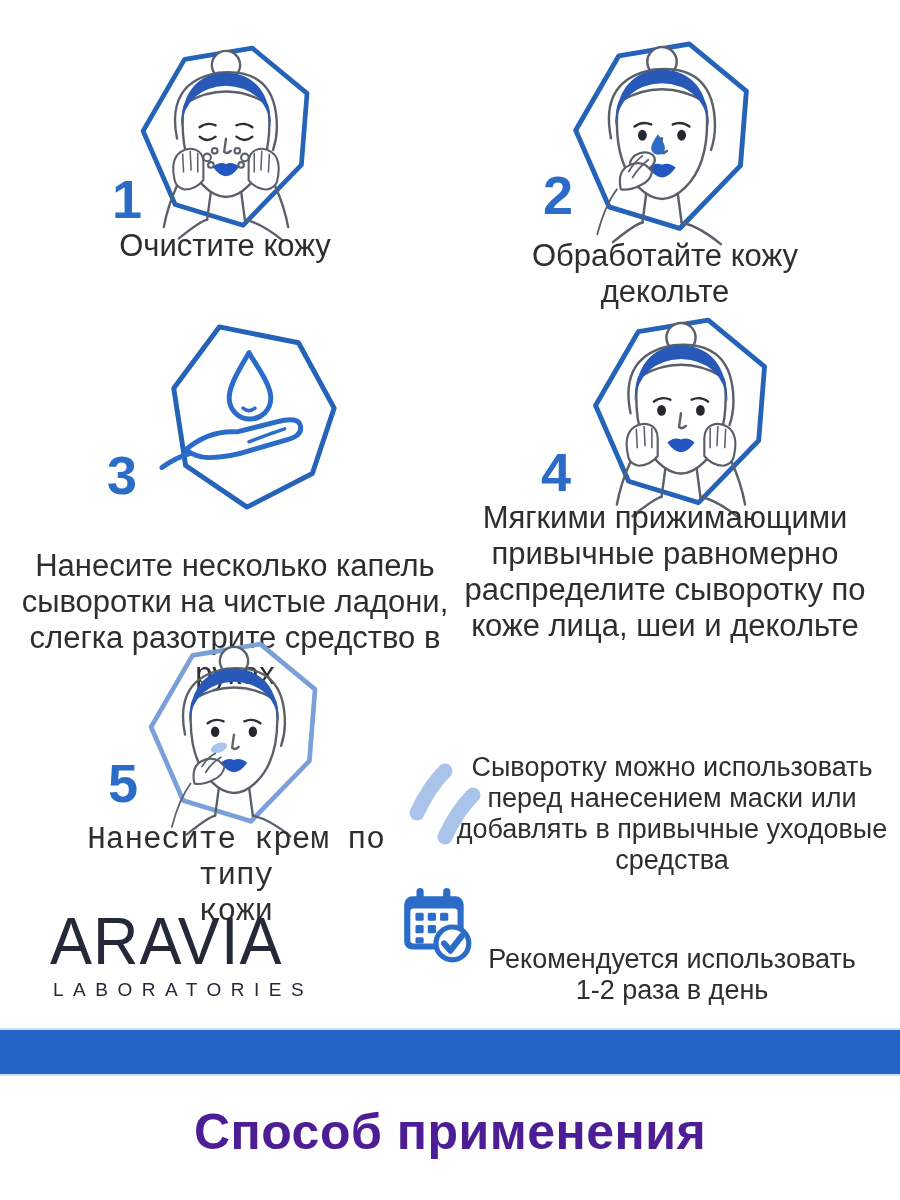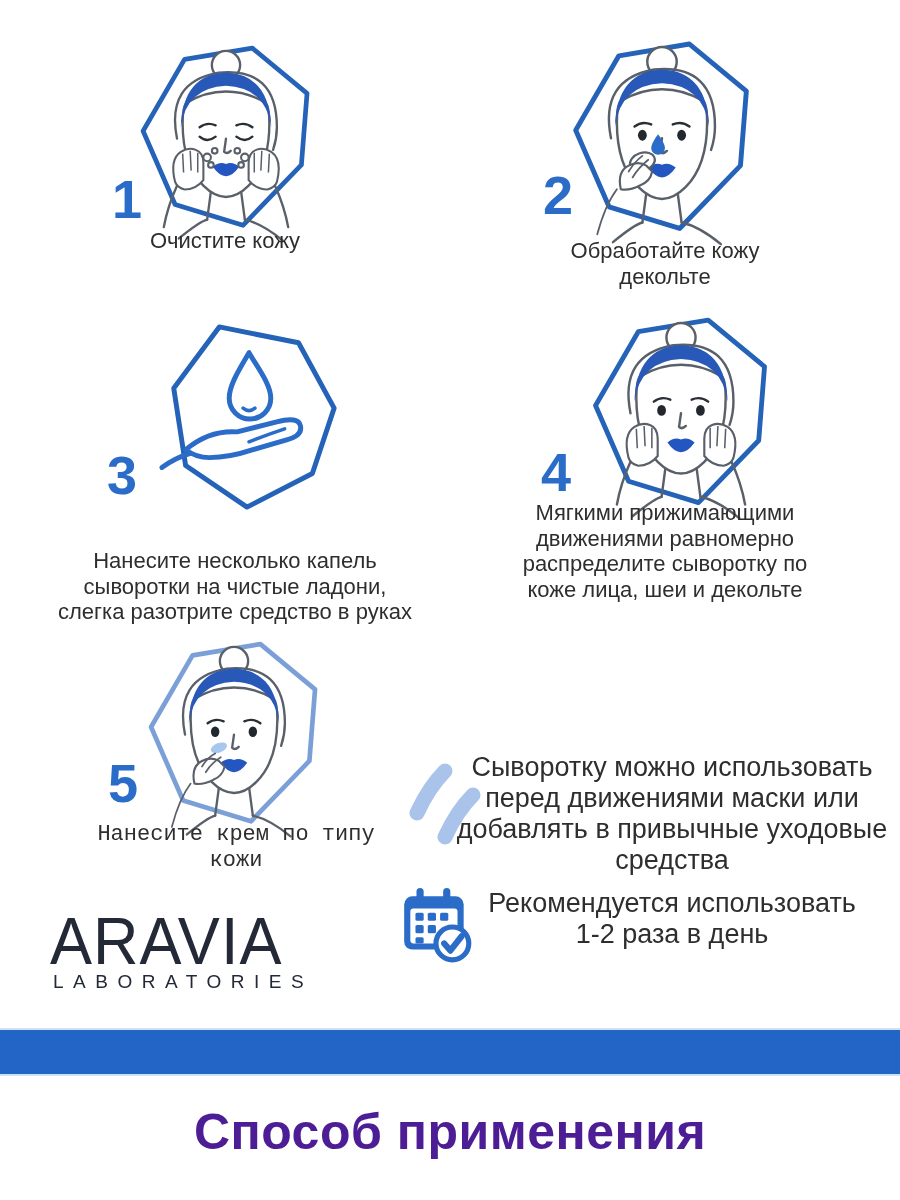--- a/index.html
+++ b/index.html
@@ -1,22 +1,22 @@
 <!DOCTYPE html>
 <html><head>
 <meta charset="utf-8">
 <style>
   html,body{margin:0;padding:0;}
   body{width:900px;height:1200px;background:#ffffff;font-family:"Liberation Sans",sans-serif;position:relative;overflow:hidden;}
   .abs{position:absolute;}
   .step-num{color:#2a6cc8;font-size:54px;font-weight:bold;line-height:1;}
-  .step-label{white-space:pre-line;text-align:center;font-size:22px;line-height:1.16;color:#2e2e2e;}
+  .step-label{white-space:pre-line;text-align:center;font-size:31px;line-height:1.16;color:#2e2e2e;}
   .note-text{white-space:pre-line;text-align:center;font-size:27px;line-height:1.15;color:#2e2e2e;}
   .logo-brand{font-size:63px;color:#232937;letter-spacing:1px;line-height:1;font-weight:normal;transform:scaleY(1.05);transform-origin:left top;}
-  .logo-sub{font-size:19px;color:#232937;letter-spacing:9.5px;margin-left:3px;}
+  .logo-sub{font-size:19px;color:#232937;letter-spacing:9.5px;margin-top:8px;margin-left:3px;}
   .band{left:0;right:0;top:1028px;height:44px;background:#2365c6;border-top:2px solid #cfe0f4;border-bottom:2px solid #cfe0f4;}
   .footer-title{left:0;right:0;top:1103px;text-align:center;font-size:50px;font-weight:bold;color:#4c1d95;letter-spacing:0.5px;}
   svg{display:block;}
 </style>
 </head>
 <body>
 
 <div class="abs" style="left:128px;top:40px;width:196px;height:216px;">
   <svg viewBox="0 0 208 220" width="196" height="216">
     <polygon points="60,16 132,4 190,52 184,128 122,192 50,170 16,92" fill="none" stroke="#2563b8" stroke-width="5" stroke-linejoin="round"></polygon>
@@ -130,21 +130,21 @@
       <path d="M58,116 L59,136 M66,113 L67,134 M74,115 L74,136"></path>
       <path d="M150,116 L149,136 M142,113 L141,134 M134,115 L134,136"></path>
     </g>
     <g stroke="#5a6069" stroke-width="2.5" fill="none" stroke-linecap="round">
       <path d="M52,150 Q42,172 38,194 M156,150 Q166,172 170,194"></path>
     </g>
   </svg>
 </div>
 <div class="abs step-num" style="left:541px;top:445px;">4</div>
 <div class="abs step-label" style="left:445px;top:500px;width:440px;">Мягкими прижимающими
-движениями равномерно
+привычные равномерно
 распределите сыворотку по
 коже лица, шеи и декольте</div>
 
 <div class="abs" style="left:136px;top:636px;width:196px;height:206px;">
   <svg viewBox="0 0 208 220" width="196" height="216">
     <polygon points="60,16 132,4 190,52 184,128 122,192 50,170 16,92" fill="none" stroke="#7ba0d8" stroke-width="5" stroke-linejoin="round"></polygon>
     <g stroke="#5a6069" stroke-width="2.5" fill="none" stroke-linecap="round">
       <path d="M88,156 L84,186 M120,156 L124,186"></path>
       <path d="M54,206 Q76,188 84,186 M124,186 Q142,190 164,208"></path>
       <circle cx="104" cy="22" r="15" fill="#fff"></circle>
@@ -173,21 +173,21 @@
 
 <div class="abs" style="left:403px;top:753px;width:90px;height:92px;">
   <svg viewBox="0 0 90 92" width="90" height="92">
     <g stroke="#a9c3ea" stroke-width="15" stroke-linecap="round" fill="none">
       <path d="M14,60 Q26,34 42,18"></path>
       <path d="M42,84 Q54,58 70,42"></path>
     </g>
   </svg>
 </div>
 <div class="abs note-text" style="left:452px;top:752px;width:440px;">Сыворотку можно использовать
-перед движениями маски или
+перед нанесением маски или
 добавлять в привычные уходовые
 средства</div>
 
 <div class="abs" style="left:400px;top:886px;width:74px;height:80px;">
   <svg viewBox="0 0 70 78" width="74" height="80">
     <rect x="15" y="2" width="7" height="16" rx="3.5" fill="#2a6cc8"></rect>
     <rect x="41" y="2" width="7" height="16" rx="3.5" fill="#2a6cc8"></rect>
     <rect x="3" y="10" width="58" height="52" rx="8" fill="#2a6cc8"></rect>
     <rect x="9" y="22" width="46" height="34" rx="3" fill="#ffffff"></rect>
     <g fill="#2a6cc8">
@@ -195,21 +195,21 @@
         <rect x="26" y="26" width="8" height="8" rx="1.5"></rect>
         <rect x="38" y="26" width="8" height="8" rx="1.5"></rect>
       <rect x="14" y="38" width="8" height="8" rx="1.5"></rect>
         <rect x="26" y="38" width="8" height="8" rx="1.5"></rect>
       <rect x="14" y="50" width="8" height="6" rx="1.5"></rect>
     </g>
     <circle cx="50" cy="56" r="16" fill="#ffffff" stroke="#2a6cc8" stroke-width="5"></circle>
     <path d="M42,56 L48,63 L59,49" fill="none" stroke="#2a6cc8" stroke-width="6" stroke-linecap="round" stroke-linejoin="round"></path>
   </svg>
 </div>
-<div class="abs note-text" style="left:452px;top:888px;width:440px;">Рекомендуется использовать
+<div class="abs note-text" style="left:452px;top:944px;width:440px;">Рекомендуется использовать
 1-2 раза в день</div>
 
 <div class="abs" style="left:50px;top:908px;">
   <div class="logo-brand">ARAVIA</div>
   <div class="logo-sub">LABORATORIES</div>
 </div>
 
 <div class="abs band"></div>
 <div class="abs footer-title">Способ применения</div>
 

